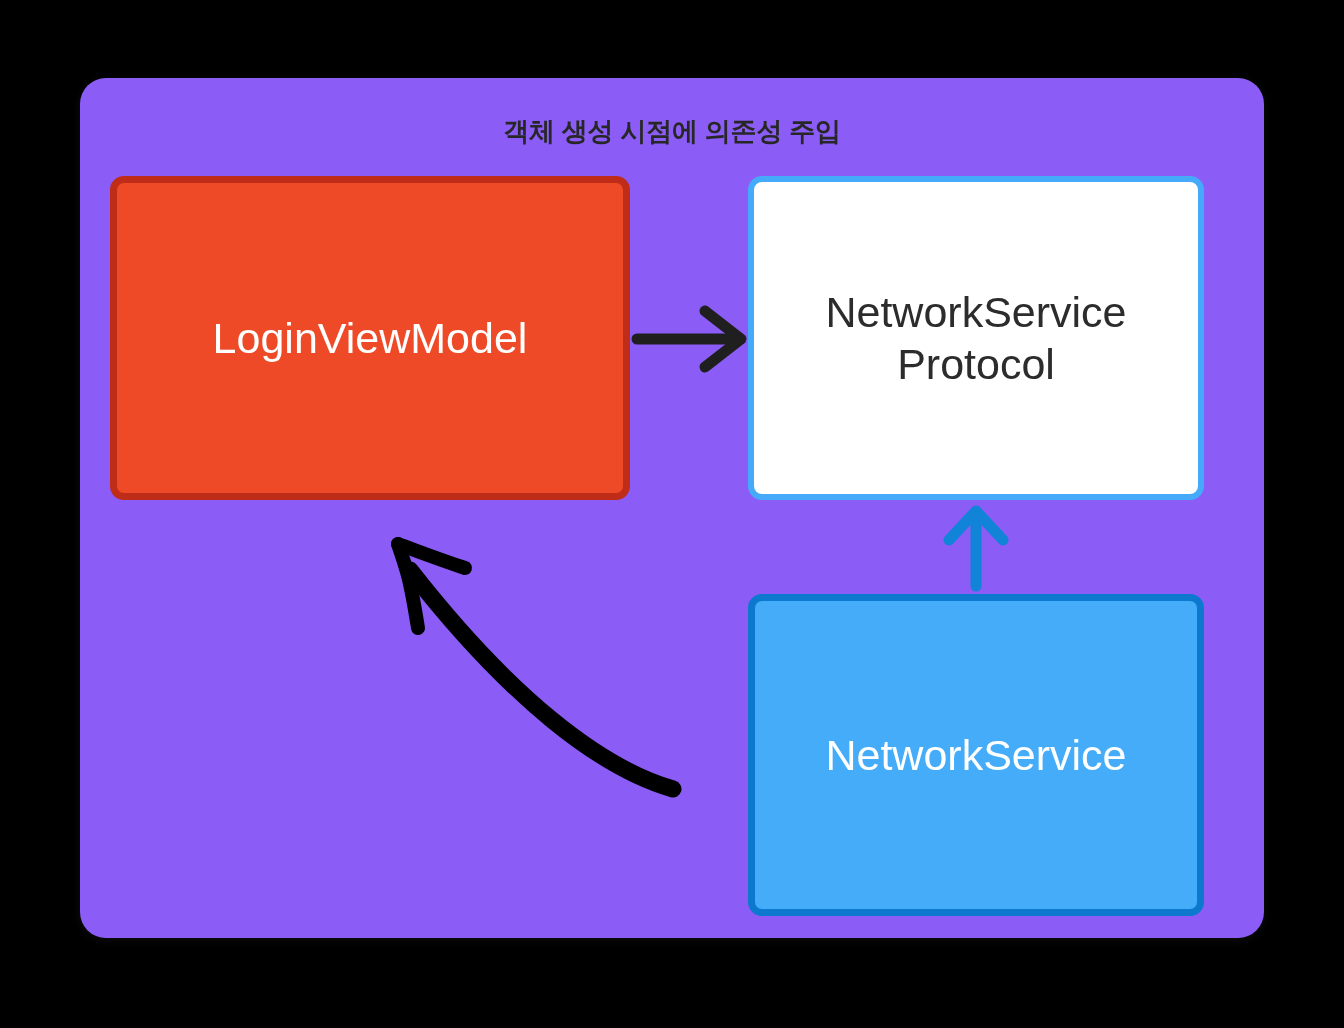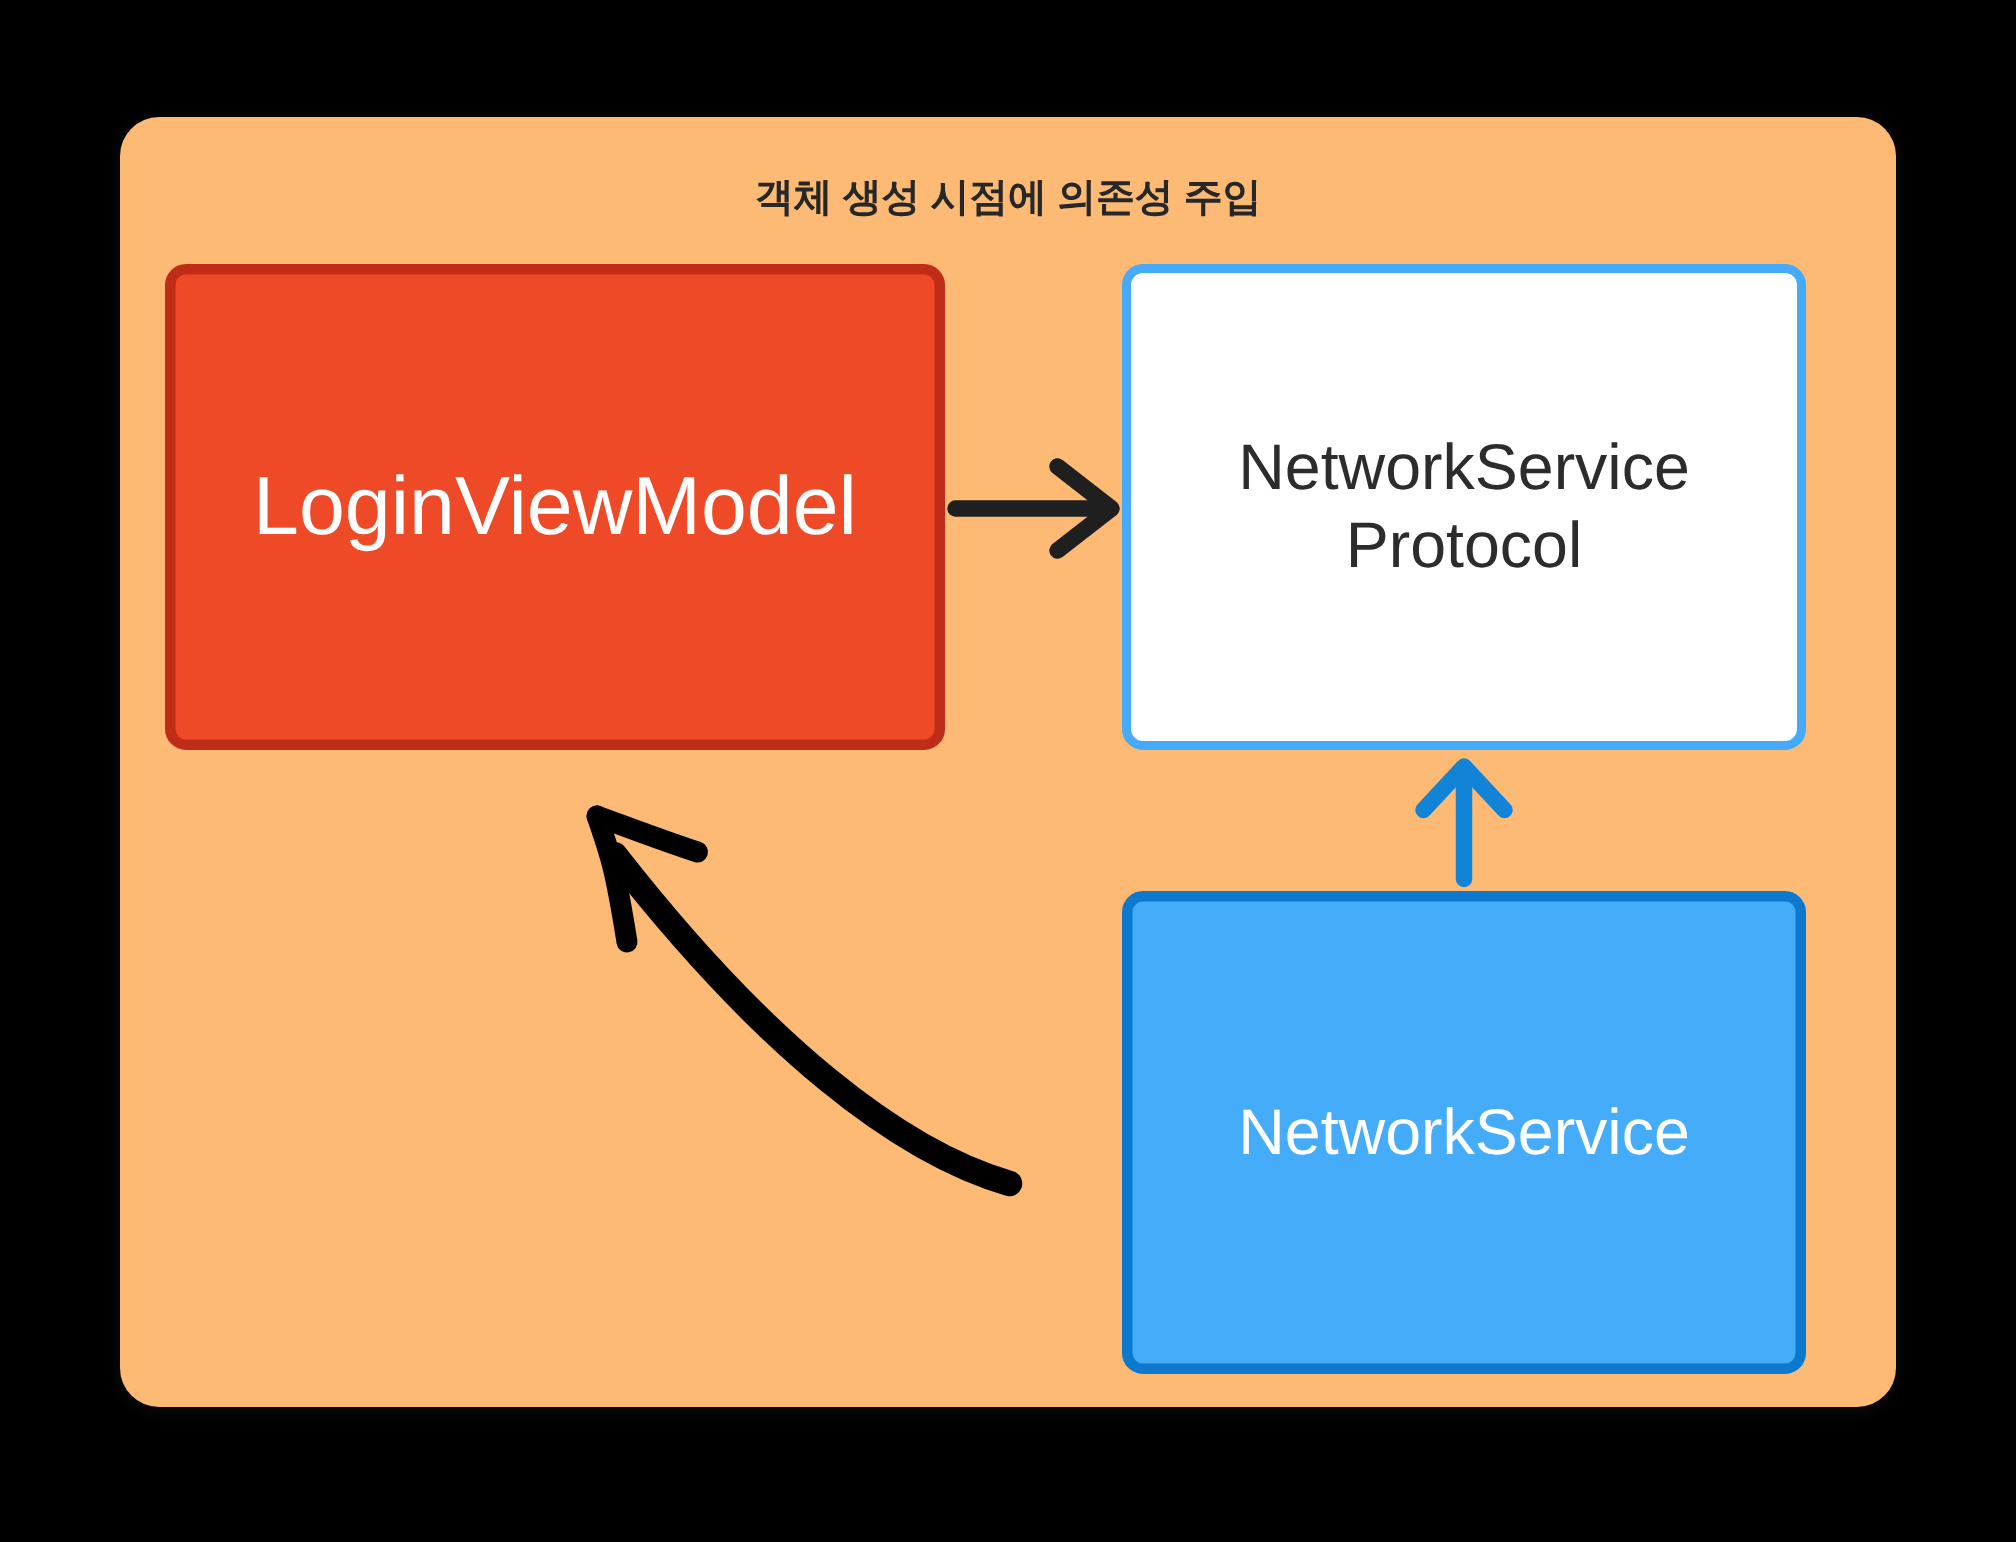--- a/index.html
+++ b/index.html
@@ -22,21 +22,21 @@
     background: #000000;
   }
 
   
   .card {
     position: absolute;
     left: 80px;
     top: 78px;
     width: 1184px;
     height: 860px;
-    background: #fdba74;
+    background: #8b5cf6;
     border-radius: 26px;
     box-shadow: 0 2px 10px rgba(255,255,255,0.06);
   }
 
   
   .diagram-title {
     position: absolute;
     left: 0;
     top: 38px;
     width: 1184px;
@@ -69,21 +69,21 @@
   .node-loginviewmodel {
     left: 30px;
     top: 98px;
     width: 520px;
     height: 324px;
     background: #ef4a28;
     border: 7px solid #bf2c17;
   }
   .node-loginviewmodel .node-label {
     color: #ffffff;
-    font-size: 55px;
+    font-size: 43px;
     font-weight: normal;
   }
 
   
   .node-protocol {
     left: 668px;
     top: 98px;
     width: 456px;
     height: 324px;
     background: #ffffff;

